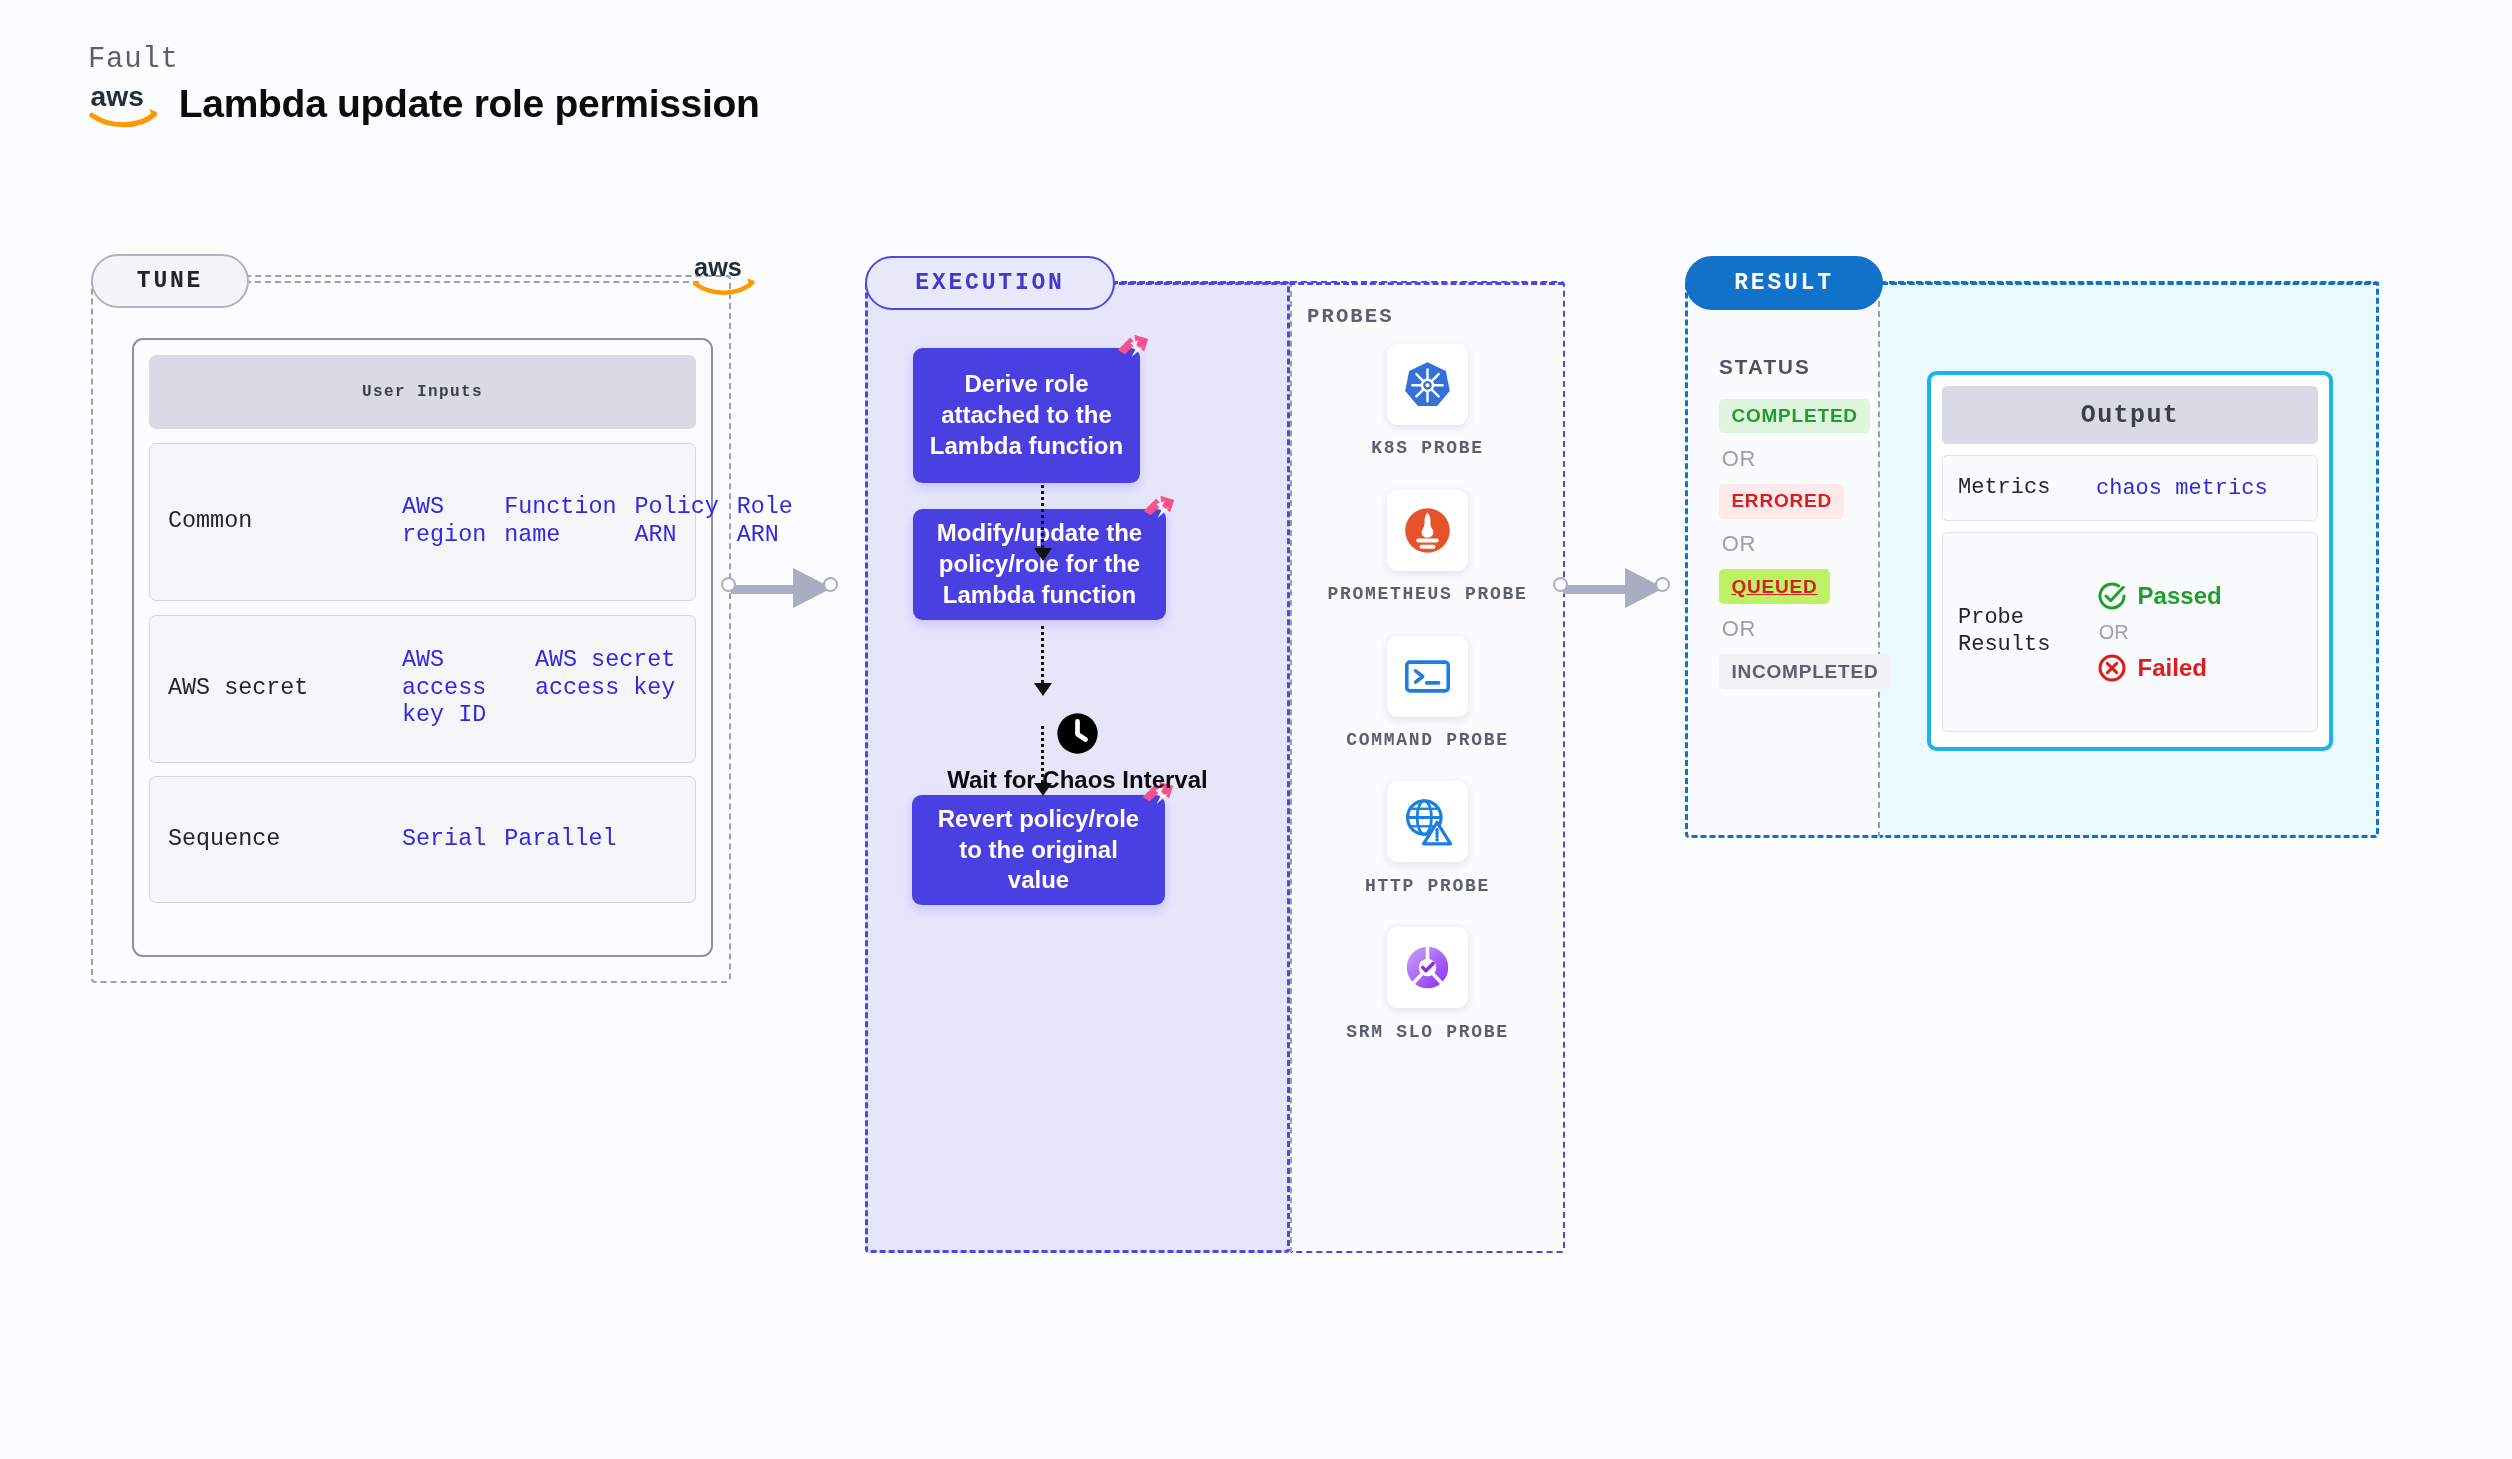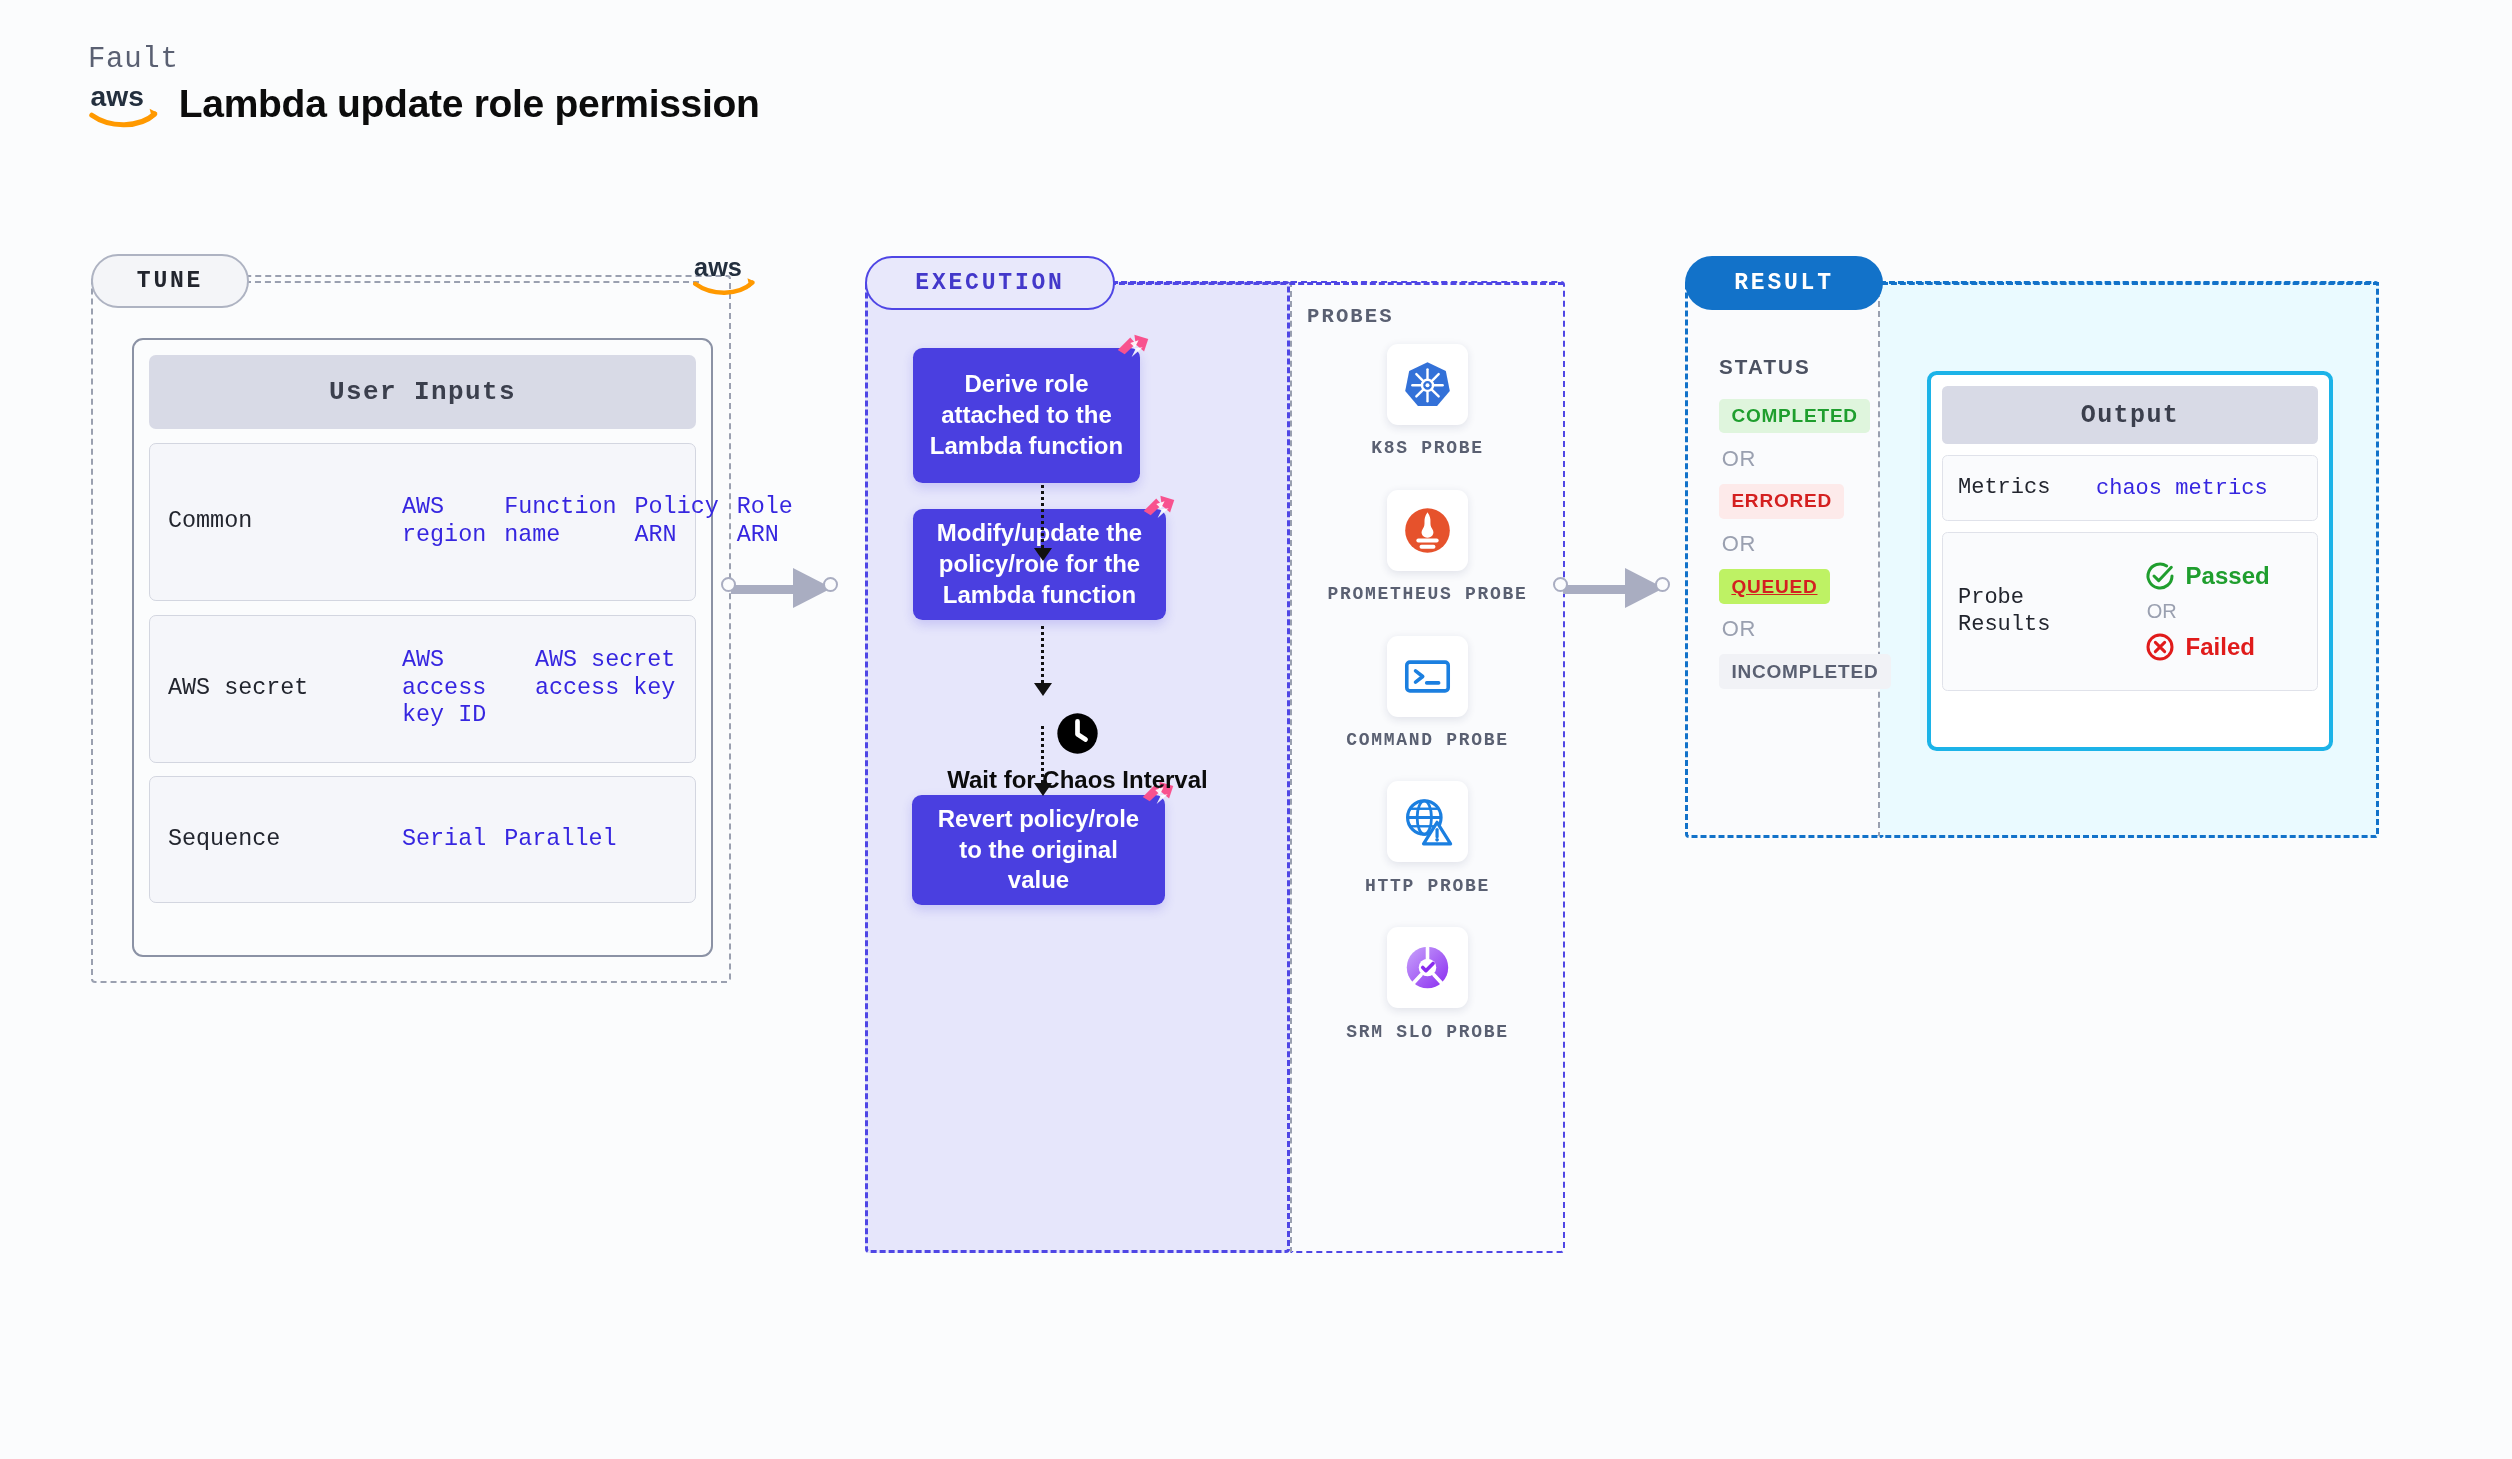--- a/index.html
+++ b/index.html
@@ -101,21 +101,21 @@
     border-radius: 11px;
     background: #fbfcfd;
     padding: 15px;
   }
   .card-title {
     background: #d8dae6;
     border-radius: 6.9px;
     height: 74px;
     display: flex; align-items: center; justify-content: center;
     font-family: "Liberation Mono", monospace;
-    font-size: 26px;
+    font-size: 16px;
     font-weight: 700;
     color: #3b3f4d;
     letter-spacing: 1.4px;
   }
   .row-box {
     margin-top: 13.8px;
     border: 1.4px solid #d3d6e0;
     border-radius: 6.9px;
     background: #f5f6fa;
     display: flex;
@@ -394,21 +394,21 @@
     width: 138px;
     flex: 0 0 138px;
     line-height: 1.22;
   }
   .out-value-mono {
     font-family: "Liberation Mono", monospace;
     font-size: 22px;
     color: #3626e0;
   }
   #out-row-metrics { height: 66px; }
-  #out-row-probe { height: 159px; gap: 48px; }
+  #out-row-probe { height: 200px; }
   .probe-results { display: flex; flex-direction: column; }
   .pr-line { display: flex; align-items: center; gap: 9.6px; }
   .pr-line svg { width: 32px; height: 32px; }
   .pr-text { font-size: 24px; font-weight: 700; }
   .pr-pass { color: #1f9e2e; }
   .pr-fail { color: #e01b1b; }
   .pr-or { font-size: 20px; color: #9aa0b0; margin: 8.3px 0 8.3px 2.8px; }
 </style>
 </head>
 <body>

